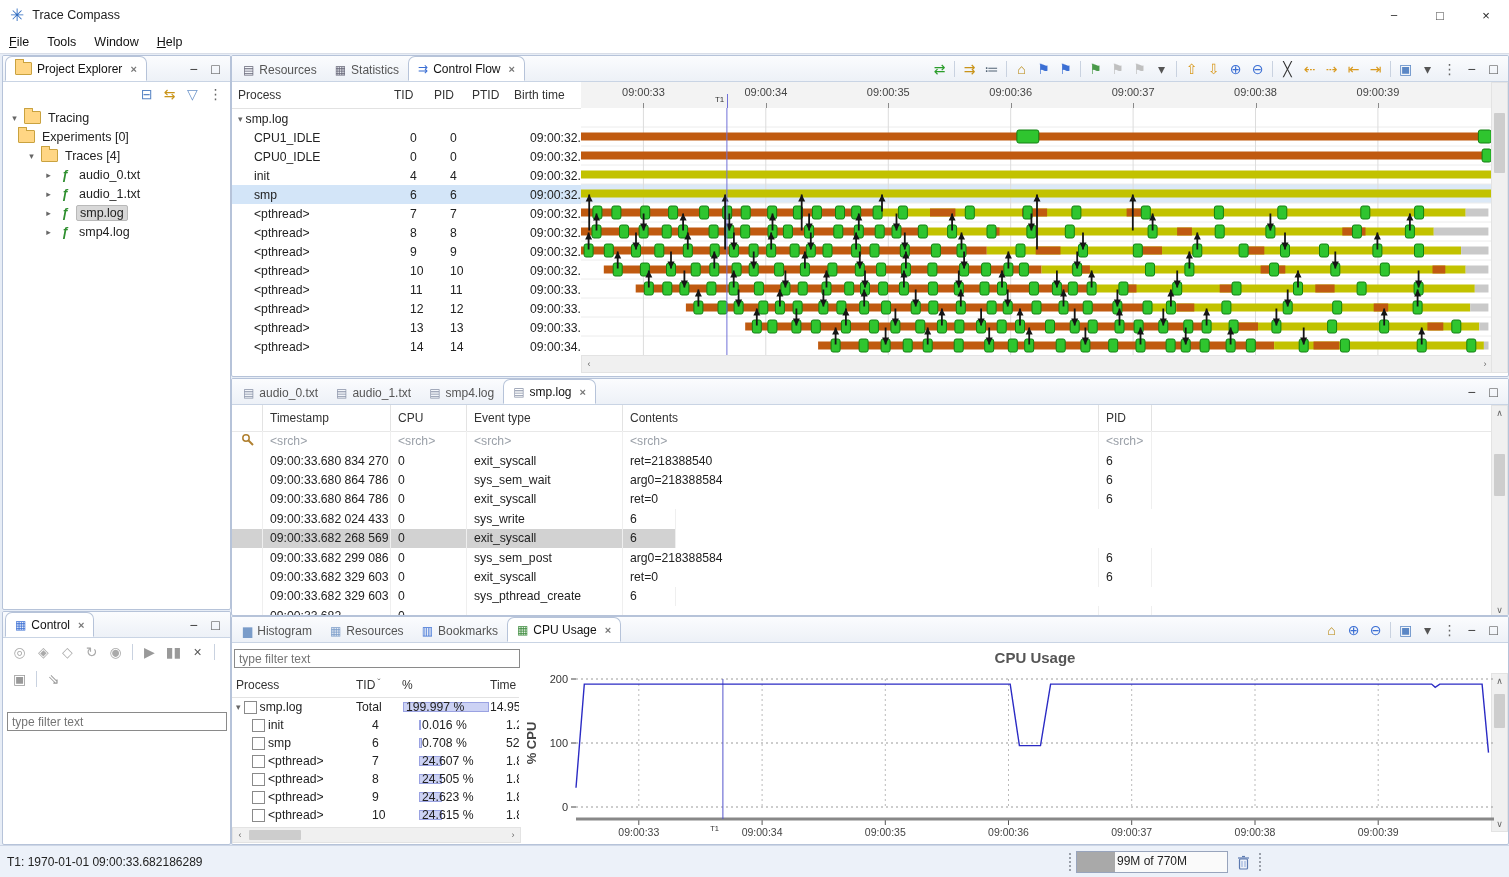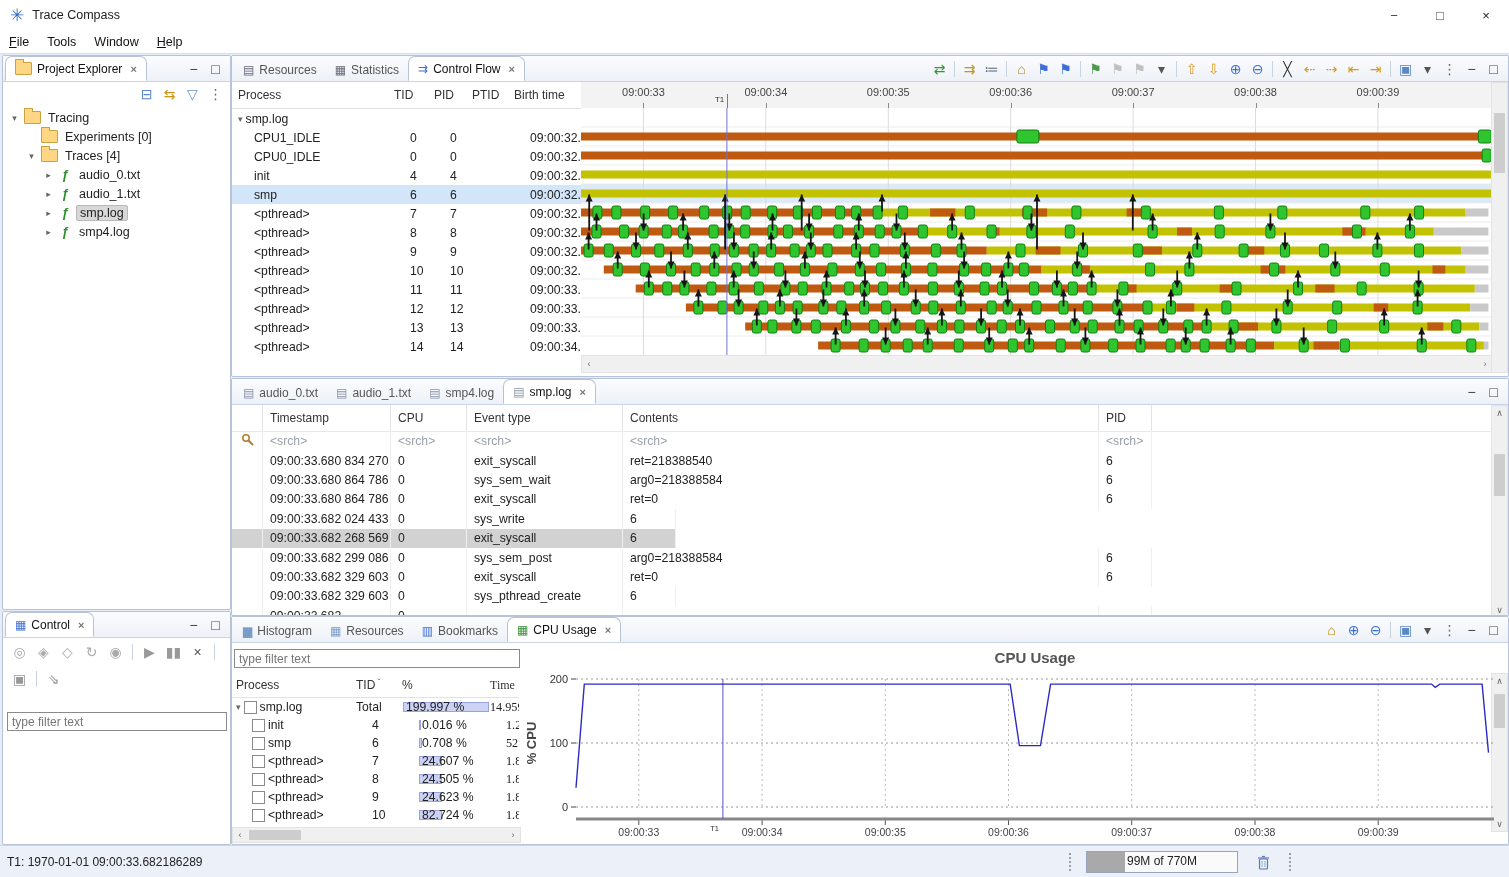--- a/index.html
+++ b/index.html
@@ -91,36 +91,36 @@
   #ev-vscroll{position:absolute;right:0;top:0;width:15px;height:211px;}
   
   #bv-body{position:relative;height:200px;}
   #bv-filter,#ctrl-filter{position:absolute;border:1px solid #8a8a8a;font-family:"Liberation Sans",sans-serif;
        font-size:12px;padding:1px 4px;color:#444;background:#fff;}
   #bv-filter{left:2px;top:6px;width:276px;height:15px;}
   #usage{position:absolute;left:0;top:30px;width:287px;bottom:0;overflow:hidden;}
   #usage .trow{height:18px;font-size:12.2px;}
   #usage .hrow{height:24px;border-bottom:1px solid #e2e2e2;}
   .uc0{width:120px;display:flex;align-items:center;gap:3px;padding-left:4px;overflow:hidden;white-space:nowrap;}
-  .uc1{width:46px;}.uc2{width:88px;position:relative;}.uc3{flex:1;overflow:hidden;white-space:nowrap;font-family:Liberation Serif, serif;}
+  .uc1{width:46px;}.uc2{width:88px;position:relative;}.uc3{flex:1;overflow:hidden;white-space:nowrap;}
   .cb{width:11px;height:11px;border:1px solid #8a8a8a;background:#fff;flex:none;}
   .pctbar{position:absolute;left:1px;top:2px;bottom:2px;background:#ccd2f4;border:1px solid #9aa2e2;}
   .pctlbl{position:relative;padding-left:4px;}
   #usage-vscroll{position:absolute;right:0;top:30px;width:15px;height:157px;}
   #usage-hscroll{position:absolute;left:0;bottom:0;width:287px;height:14px;}
   #cpu-chart{position:absolute;left:288px;top:0;right:0;bottom:0;}
   #cpu-chart svg{display:block;}
   
   .ctrlbar{height:27px;display:flex;align-items:center;gap:3px;padding-left:6px;}
   #ctrl-filter{left:4px;top:100px;width:210px;height:15px;}
   
   #statusbar{position:absolute;left:0;top:845px;width:1509px;height:32px;background:#ecf1f9;
              border-top:1px solid #cdd6e6;display:flex;align-items:center;}
   #status-left{padding-left:7px;font-size:12px;color:#222;}
-  #mem{position:absolute;left:1068px;top:5px;display:flex;align-items:center;gap:13px;}
+  #mem{position:absolute;left:1068px;top:5px;display:flex;align-items:center;gap:3px;}
   .handle{width:5px;height:20px;background-image:radial-gradient(#9aa0aa 1px,transparent 1.2px);
           background-size:4px 4px;}
   #membox{position:relative;width:150px;height:20px;border:1px solid #98a4bc;background:#fafafa;}
   #memfill{position:absolute;left:0;top:0;bottom:0;width:38px;background:#a9a9a9;}
   #memlbl{position:absolute;left:0;right:0;top:2px;text-align:center;font-size:12px;color:#222;}
   #trashbtn{width:24px;height:20px;display:flex;align-items:center;justify-content:center;}
 </style>
 </head>
 <body>
 
@@ -172,21 +172,21 @@
         <span class="tbtn">
           <span style="color: rgb(102, 102, 102);">⋮</span>
         </span>
       </div>
     <div class="tree" id="pe-tree">
         <div class="titem" style="padding-left: 6px;">
           <span class="exp">▾</span>
           <span class="folder"></span>
           <span class="lbl">Tracing</span>
         </div>
-        <div class="titem" style="padding-left: 23px;">
+        <div class="titem" style="">
           <span class="exp"></span>
           <span class="folder"></span>
           <span class="lbl">Experiments [0]</span>
         </div>
         <div class="titem" style="padding-left: 23px;">
           <span class="exp">▾</span>
           <span class="folder"></span>
           <span class="lbl">Traces [4]</span>
         </div>
         <div class="titem" style="padding-left: 40px;">
@@ -1232,21 +1232,21 @@
             <span class="uc1">9</span>
             <span class="uc2"><span class="pctbar" style="width: 23.6381%;"></span><span class="pctlbl">24.623 %</span></span>
             <span class="uc3">1.842 s</span>
           </div>
           <div class="trow">
             <span class="uc0" style="padding-left: 20px;">
               <span class="cb"></span>
               <span>&lt;pthread&gt;</span>
             </span>
             <span class="uc1">10</span>
-            <span class="uc2"><span class="pctbar" style="width: 23.6304%;"></span><span class="pctlbl">82.724 %</span></span>
+            <span class="uc2"><span class="pctbar" style="width: 23.6304%;"></span><span class="pctlbl">24.615 %</span></span>
             <span class="uc3">1.841 s</span>
           </div>
           <div class="trow">
             <span class="uc0" style="padding-left: 20px;">
               <span class="cb"></span>
               <span>&lt;pthread&gt;</span>
             </span>
             <span class="uc1">11</span>
             <span class="uc2"><span class="pctbar" style="width: 23.5315%;"></span><span class="pctlbl">24.512 %</span></span>
             <span class="uc3">1.833 s</span>

